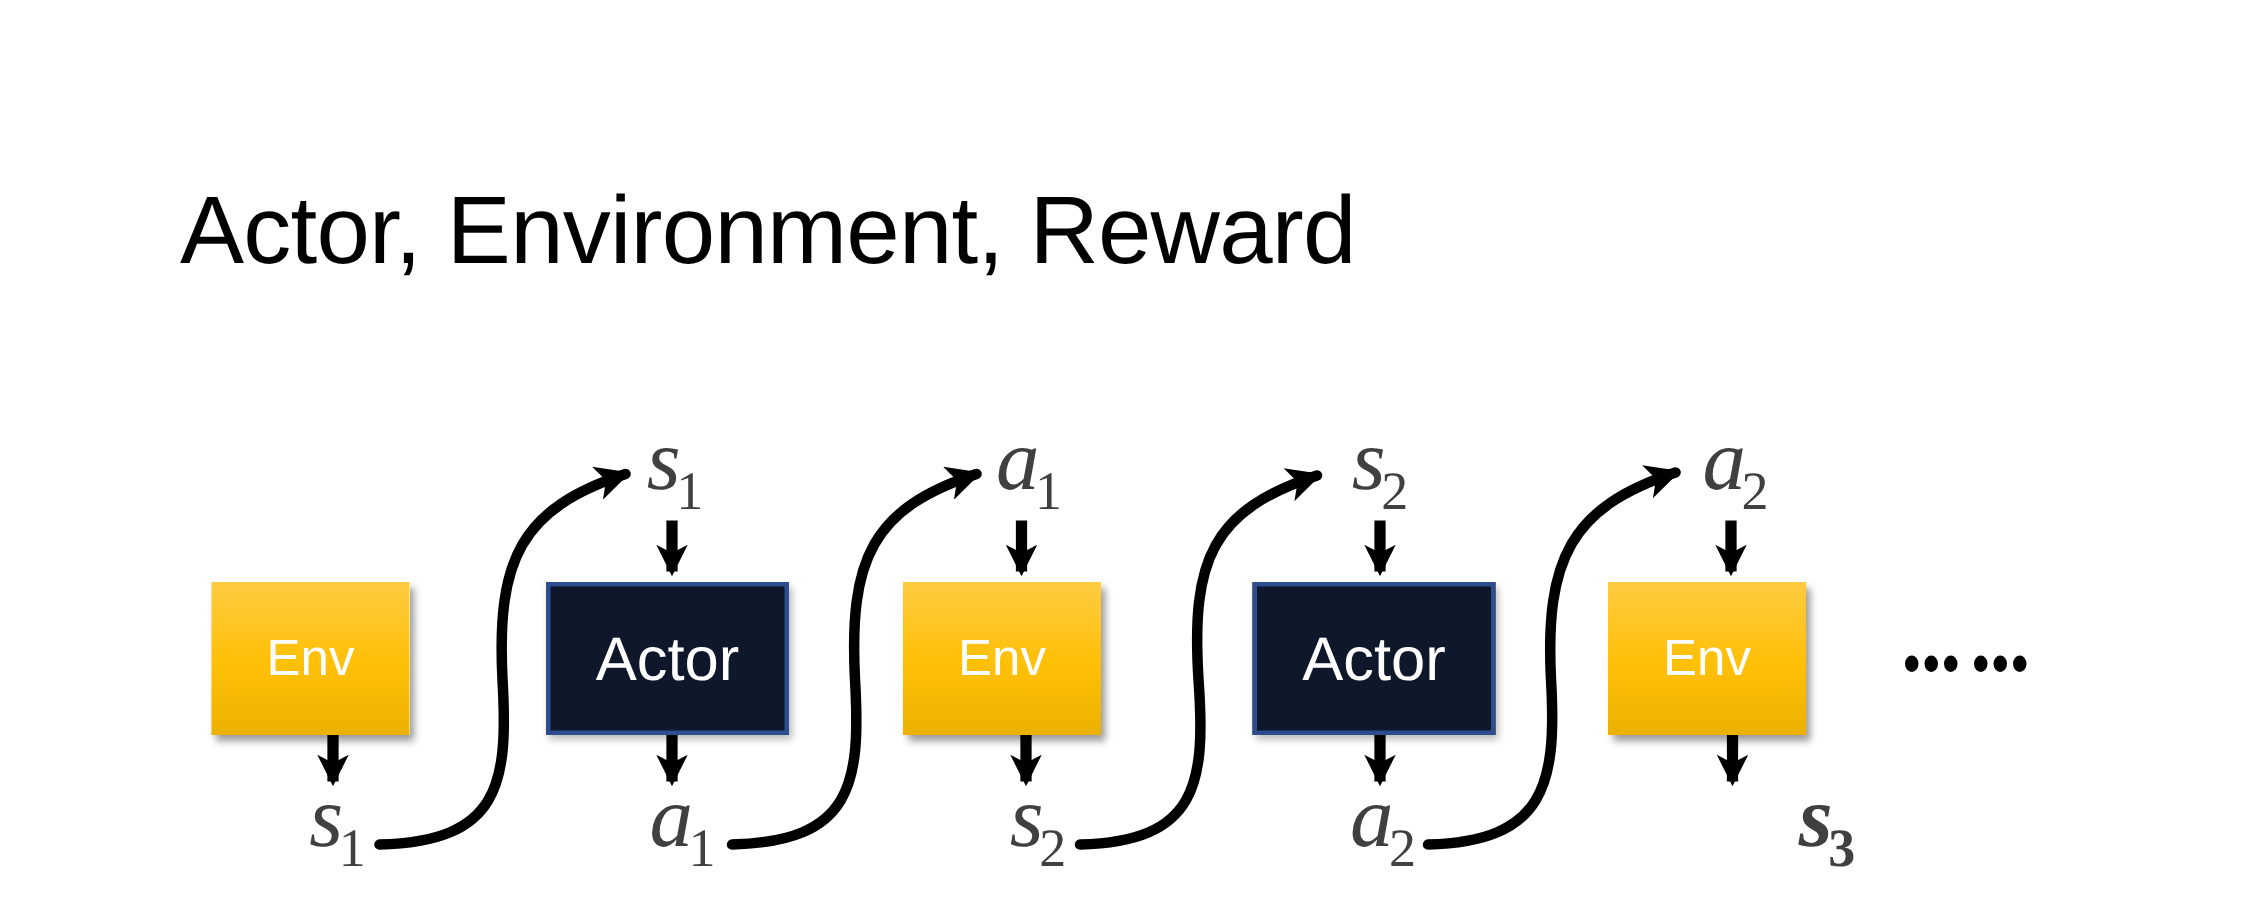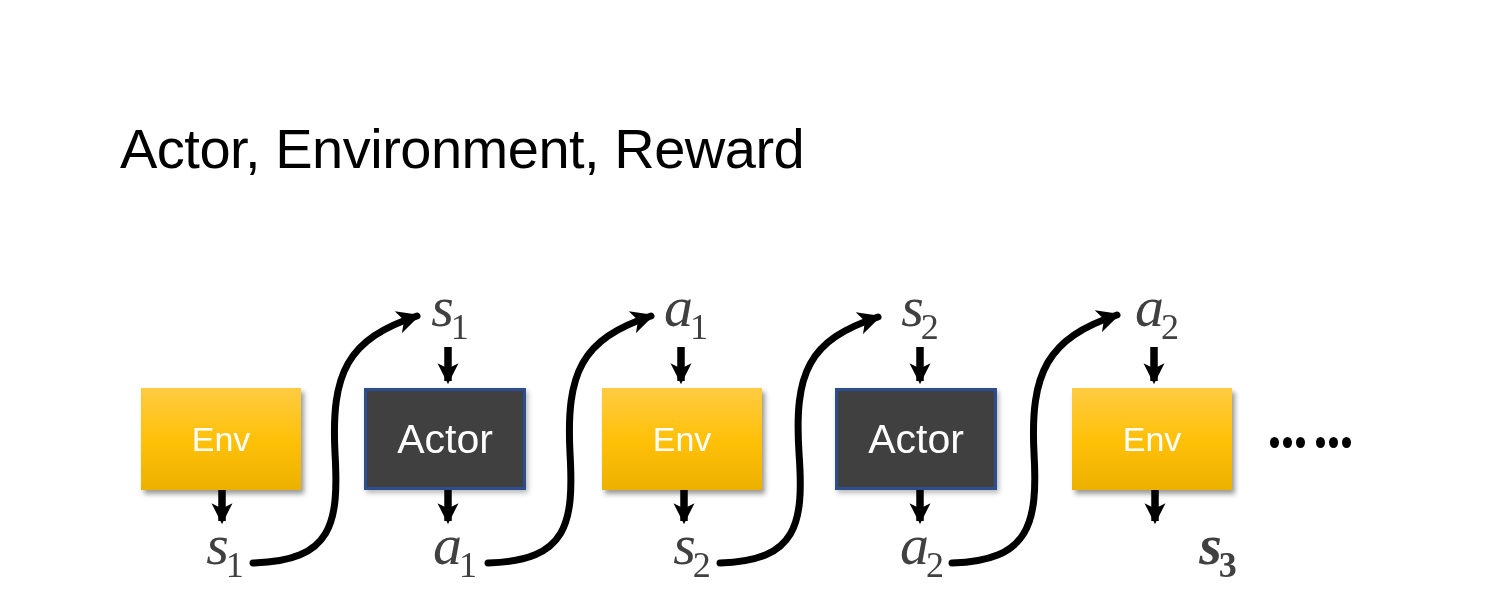--- a/index.html
+++ b/index.html
@@ -9,47 +9,47 @@
     height: 608px;
     background: #ffffff;
     overflow: hidden;
     font-family: "Liberation Sans", sans-serif;
   }
   .slide-title {
     position: absolute;
     left: 120px;
     top: 121px;
     margin: 0;
-    font-size: 56px;
+    font-size: 64px;
     font-weight: 400;
     letter-spacing: -0.5px;
     color: #000000;
     line-height: 1;
     white-space: nowrap;
     font-family: "Liberation Sans", sans-serif;
   }
   .box {
     position: absolute;
     top: 388px;
     height: 102px;
     box-sizing: border-box;
     display: flex;
     align-items: center;
     justify-content: center;
     color: #ffffff;
   }
   .box.env {
-    width: 160px;
+    width: 132px;
     background: linear-gradient(180deg, #FFCB42 0%, #FFC008 52%, #ECB100 100%);
     box-shadow: 3px 4px 5px rgba(0,0,0,0.40);
     font-size: 34px;
   }
   .box.actor {
     width: 162px;
-    background: #404040;
+    background: #0f172a;
     border: 3px solid #2C4D8E;
     box-shadow: 2px 3px 5px rgba(0,0,0,0.28);
     font-size: 41px;
   }
   .mvar {
     position: absolute;
     transform: translateX(-50%);
     font-family: "Liberation Serif", serif;
     font-style: italic;
     font-size: 58px;

